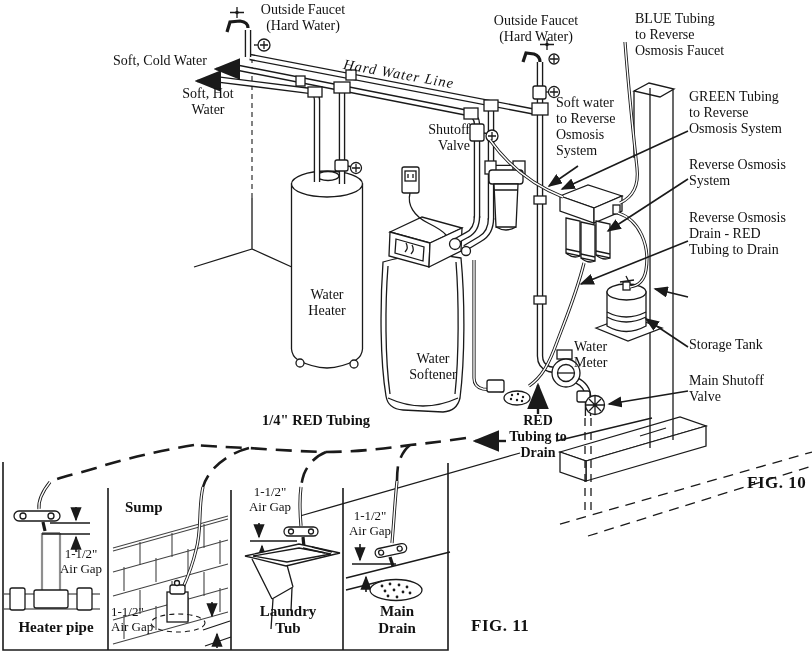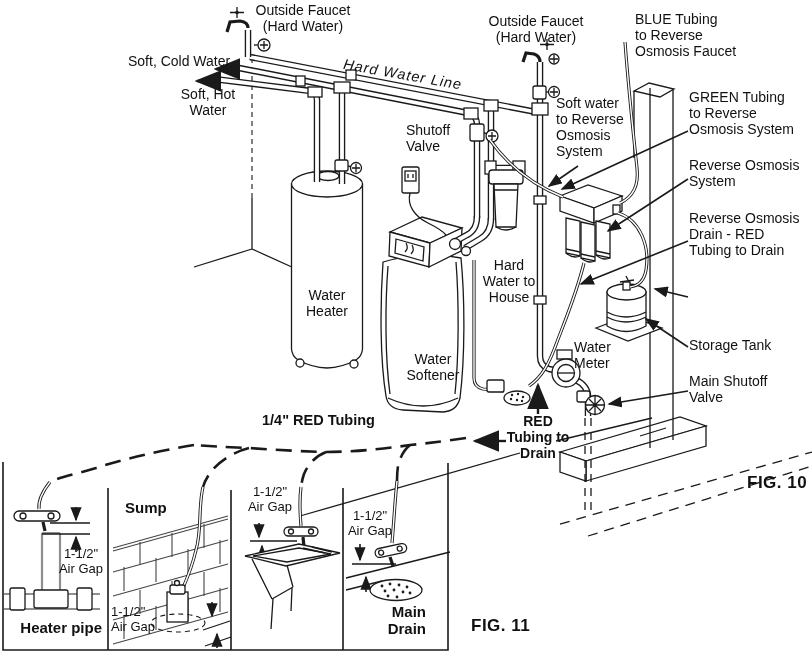--- a/index.html
+++ b/index.html
@@ -1,25 +1,25 @@
 <!DOCTYPE html>
 <html><head>
 <meta charset="utf-8">
 <style>
   html,body{margin:0;padding:0;background:#fff;}
   #stage{position:relative;width:812px;height:652px;background:#fff;overflow:hidden;
-         font-family:Liberation Sans, sans-serif;color:#111;}
+         font-family:Liberation Serif, serif;color:#111;}
   #art{position:absolute;left:0;top:0;}
   .lbl{position:absolute;font-size:14px;line-height:1.15;white-space:pre-line;color:#111;}
   .b{font-weight:700;}
   .c{text-align:center;}
-  .r{text-align:left;}
+  .r{text-align:right;}
   .fig{font-size:17px;font-weight:700;letter-spacing:.5px;}
   .gap{font-size:13px;}
-  .pnl{font-size:15px;font-weight:700;text-align:right;}
+  .pnl{font-size:15px;font-weight:700;}
   .ital{font-style:italic;font-size:14.5px;transform:rotate(10deg);transform-origin:left top;letter-spacing:1px;}
   
   .ln{stroke:#1a1a1a;stroke-width:1.3;fill:none;}
   .lnw{stroke:#1a1a1a;stroke-width:1.3;fill:#fff;}
   .pk{stroke:#1a1a1a;stroke-width:6.5;fill:none;}
   .pw{stroke:#fff;stroke-width:3.8;fill:none;}
   .tk{stroke:#1a1a1a;stroke-width:3.2;fill:none;}
   .tw{stroke:#fff;stroke-width:1.4;fill:none;}
   .fit{fill:#fff;stroke:#1a1a1a;stroke-width:1.3;}
   .dash{stroke:#1a1a1a;stroke-width:2.6;fill:none;stroke-dasharray:16 9;stroke-linecap:butt;}
@@ -351,21 +351,21 @@
   </g>
 </svg>
 
   <div class="lbl c" style="left:252px;top:2px;width:102px;">Outside Faucet
 (Hard Water)</div>
   <div class="lbl c" style="left:486px;top:13px;width:100px;">Outside Faucet
 (Hard Water)</div>
   <div class="lbl" style="left:635px;top:11px;">BLUE Tubing
 to Reverse
 Osmosis Faucet</div>
-  <div class="lbl" style="left:128px;top:53px;">Soft, Cold Water</div>
+  <div class="lbl" style="left:113px;top:53px;">Soft, Cold Water</div>
   <div class="lbl c" style="left:166px;top:86px;width:84px;">Soft, Hot
 Water</div>
   <div class="lbl ital" style="left:345px;top:56px;">Hard Water Line</div>
   <div class="lbl" style="left:689px;top:89px;">GREEN Tubing
 to Reverse
 Osmosis System</div>
   <div class="lbl r" style="left:406px;top:122px;width:64px;">Shutoff
 Valve</div>
   <div class="lbl" style="left:556px;top:95px;">Soft water
 to Reverse
@@ -376,38 +376,37 @@
   <div class="lbl" style="left:689px;top:210px;">Reverse Osmosis
 Drain - RED
 Tubing to Drain</div>
   <div class="lbl" style="left:689px;top:337px;">Storage Tank</div>
   <div class="lbl" style="left:689px;top:373px;">Main Shutoff
 Valve</div>
   <div class="lbl c" style="left:297px;top:287px;width:60px;">Water
 Heater</div>
   <div class="lbl c" style="left:403px;top:351px;width:60px;">Water
 Softener</div>
-  <div class="lbl c" style="left:480px;top:257px;width:58px;">Hard
-Water to
-House</div>
   <div class="lbl" style="left:574px;top:339px;">Water
 Meter</div>
   <div class="lbl c b" style="left:504px;top:413px;width:68px;">RED
 Tubing to
 Drain</div>
   <div class="lbl fig" style="left:747px;top:473px;">FIG. 10</div>
 
   <div class="lbl b" style="left:262px;top:412px;font-size:14.5px;">1/4" RED Tubing</div>
   <div class="lbl gap c" style="left:56px;top:547px;width:50px;">1-1/2"
 Air Gap</div>
   <div class="lbl pnl c" style="left:10px;top:619px;width:92px;">Heater pipe</div>
   <div class="lbl pnl" style="left:125px;top:499px;">Sump</div>
   <div class="lbl gap" style="left:111px;top:605px;">1-1/2"
 Air Gap</div>
   <div class="lbl gap c" style="left:243px;top:485px;width:54px;">1-1/2"
 Air Gap</div>
+  <div class="lbl pnl c" style="left:254px;top:603px;width:68px;">Laundry
+Tub</div>
   <div class="lbl gap c" style="left:344px;top:509px;width:52px;">1-1/2"
 Air Gap</div>
   <div class="lbl pnl c" style="left:368px;top:603px;width:58px;">Main
 Drain</div>
   <div class="lbl fig" style="left:471px;top:616px;">FIG. 11</div>
 
 </div>
 
 </body></html>

